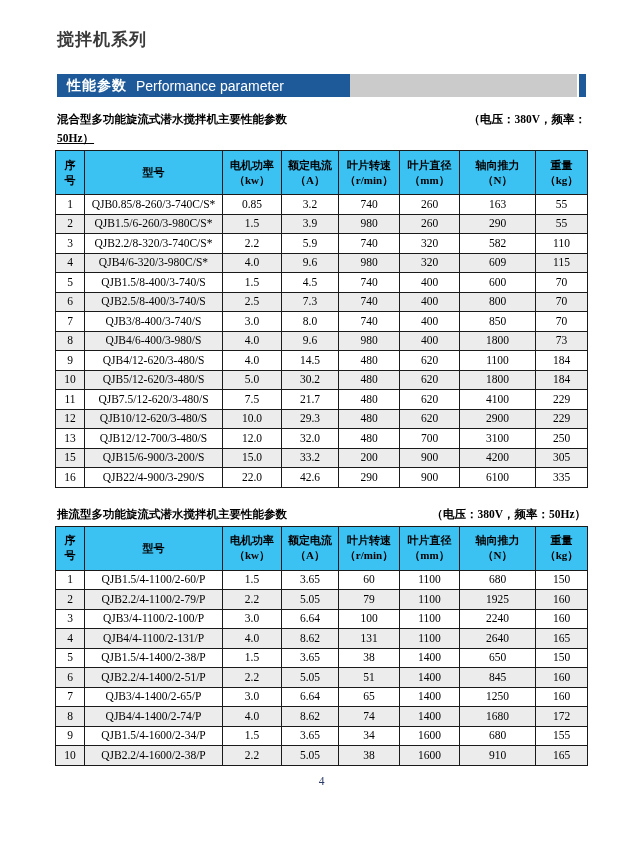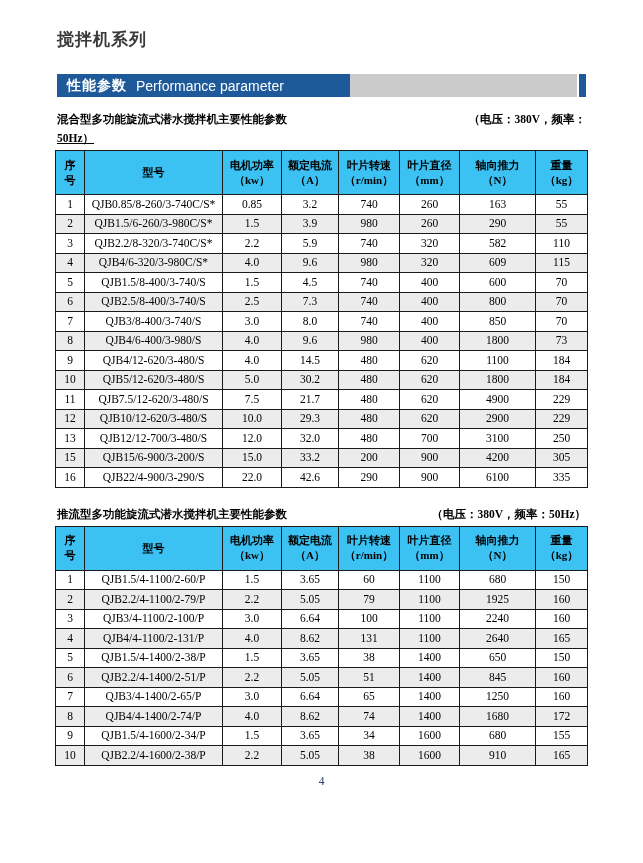--- a/index.html
+++ b/index.html
@@ -224,21 +224,21 @@
           <td>1800</td>
           <td>184</td>
         </tr>
         <tr>
           <td>11</td>
           <td>QJB7.5/12-620/3-480/S</td>
           <td>7.5</td>
           <td>21.7</td>
           <td>480</td>
           <td>620</td>
-          <td>4900</td>
+          <td>4100</td>
           <td>229</td>
         </tr>
         <tr>
           <td>12</td>
           <td>QJB10/12-620/3-480/S</td>
           <td>10.0</td>
           <td>29.3</td>
           <td>480</td>
           <td>620</td>
           <td>2900</td>

